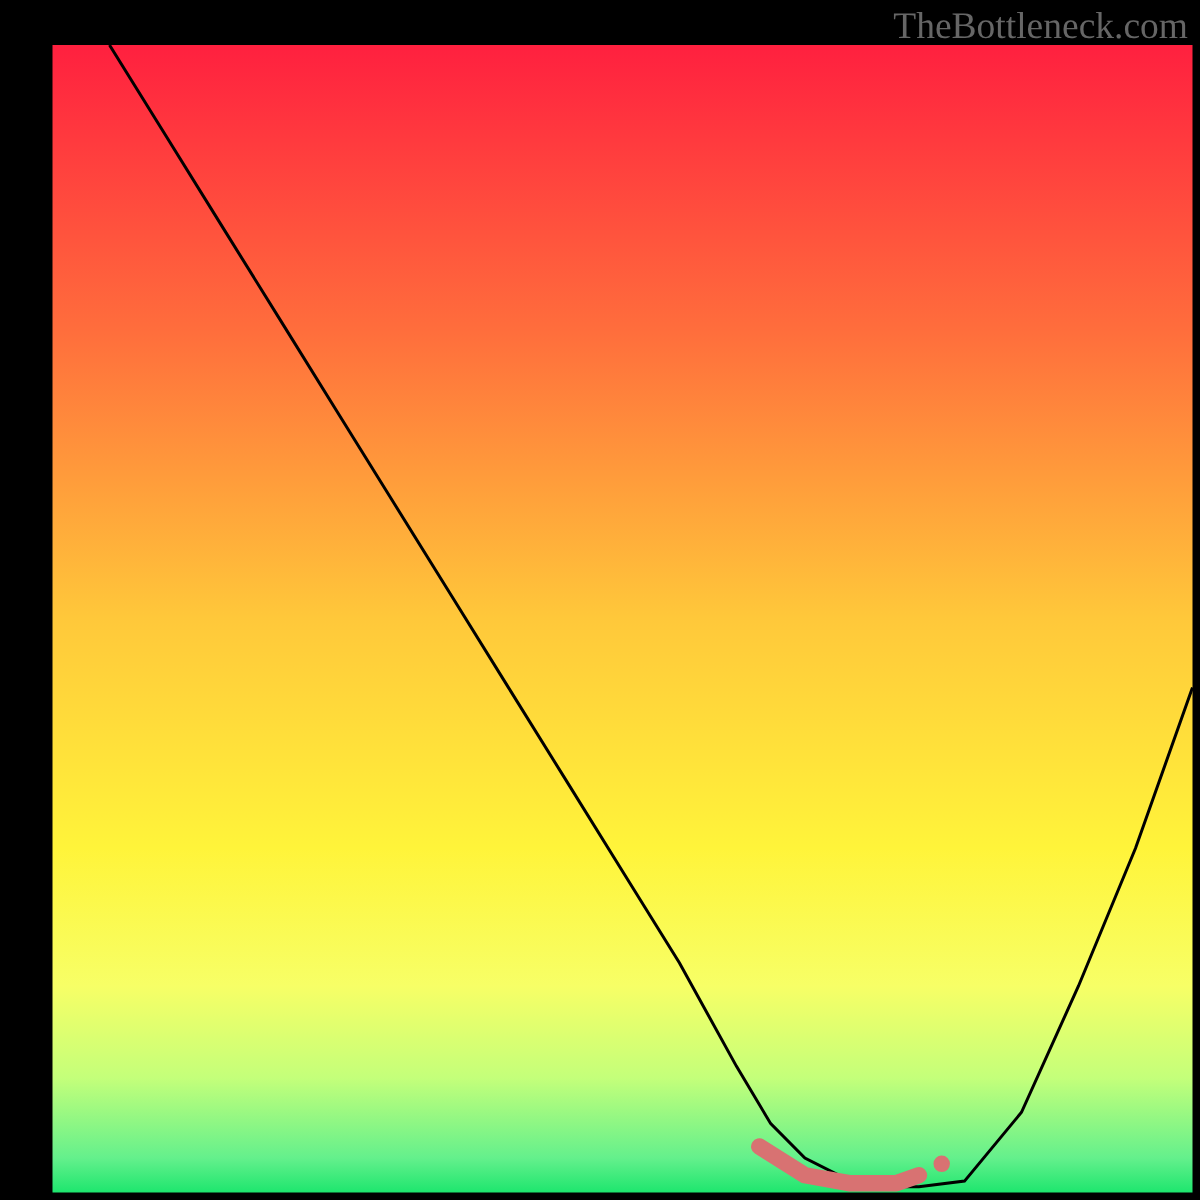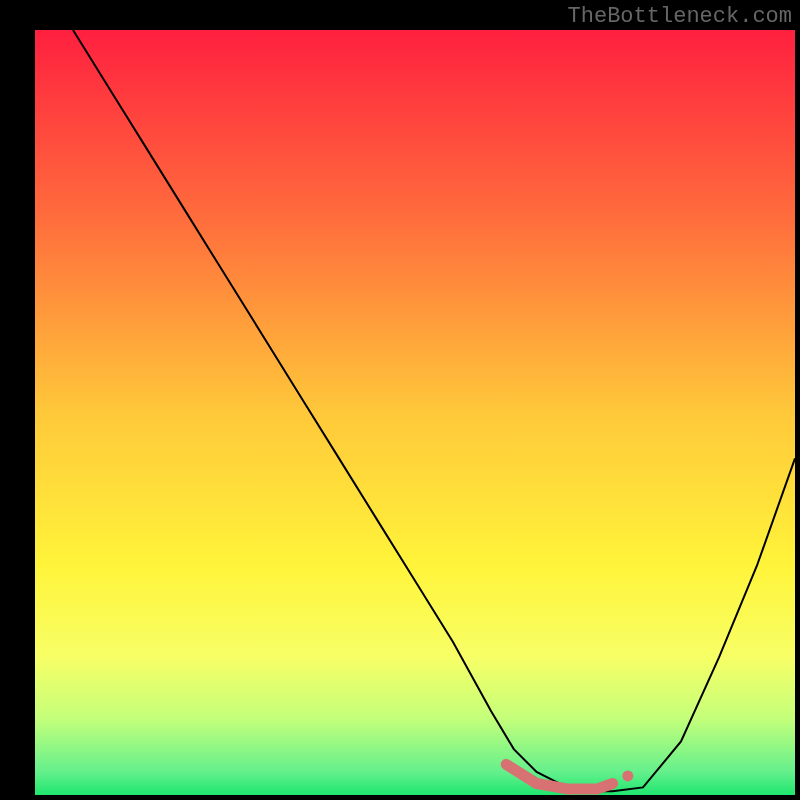--- a/index.html
+++ b/index.html
@@ -16,22 +16,22 @@
     top: 0;
     left: 0;
     width: 800px;
     height: 800px;
   }
   .watermark {
     position: absolute;
     top: 4px;
     right: 8px;
     color: #666;
-    font-family: Liberation Mono, monospace;
-    font-size: 22px;
+    font-family: Liberation Serif, serif;
+    font-size: 25px;
     font-weight: 400;
     z-index: 10;
   }
 </style>
 </head>
 <body>
 
 <div class="chart-container">
   <svg id="chart-svg" width="800" height="800" viewBox="0 0 800 800">
     <defs>

